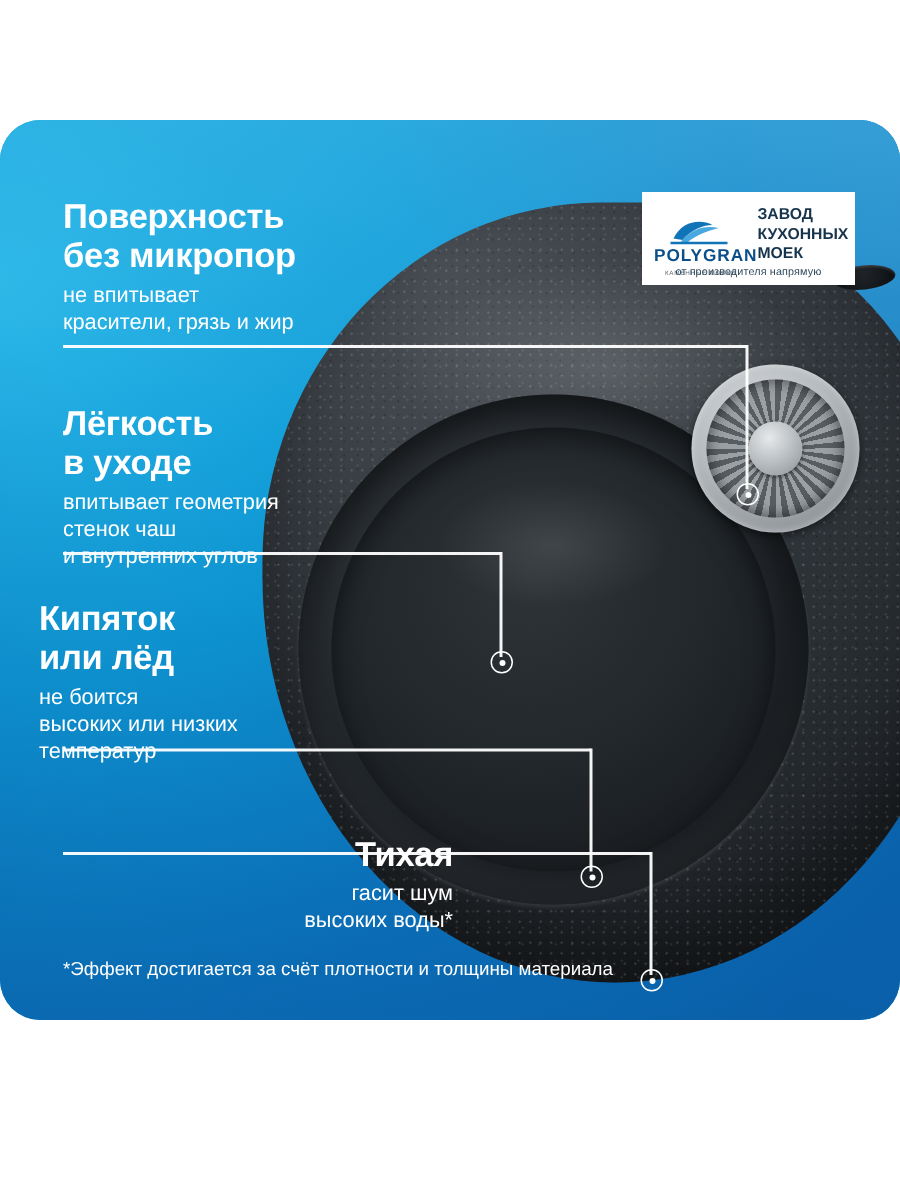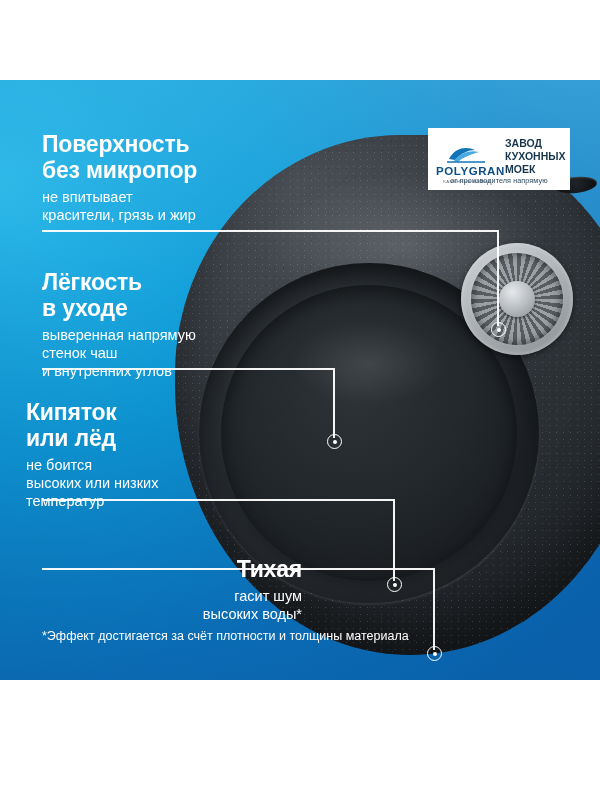--- a/index.html
+++ b/index.html
@@ -23,20 +23,21 @@
 
   
   #card {
     position: absolute;
     left: 0;
     top: 80px;
     width: 600px;
     height: 600px;
     overflow: hidden;
     background: #0aa3d9;
+    border-radius: 27px;
   }
 
   
   .bg-gradient {
     position: absolute;
     inset: 0;
     background:
       radial-gradient(120% 120% at 0% 18%, #2bb7e8 0%, #0e9ad6 38%, #0b74bd 70%, #0a63ad 100%);
   }
   .bg-gradient::after {
@@ -304,21 +305,21 @@
     text-align: center;
     font-size: 7.2px;
     color: #2f4a5e;
     letter-spacing: 0.1px;
   }
 
   
   .footnote {
     position: absolute;
     left: 42px;
-    bottom: 36px;
+    bottom: 26px;
     color: #ffffff;
     font-size: 12.5px;
     line-height: 1.2;
     text-align: center;
   }
 </style>
 </head>
 <body>
 
 <div id="stage">
@@ -369,21 +370,21 @@
     <div class="feature" style="left:42px; top:52px; width:270px;">
       <h3>Поверхность
 без микропор</h3>
       <p>не впитывает
 красители, грязь и жир</p>
     </div>
 
     <div class="feature" style="left:42px; top:190px; width:260px;">
       <h3>Лёгкость
 в уходе</h3>
-      <p>выверенная напрямую
+      <p>впитывает геометрия
 стенок чаш
 и внутренних углов</p>
     </div>
 
     <div class="feature" style="left:26px; top:320px; width:260px;">
       <h3>Кипяток
 или лёд</h3>
       <p>не боится
 высоких или низких
 температур</p>

